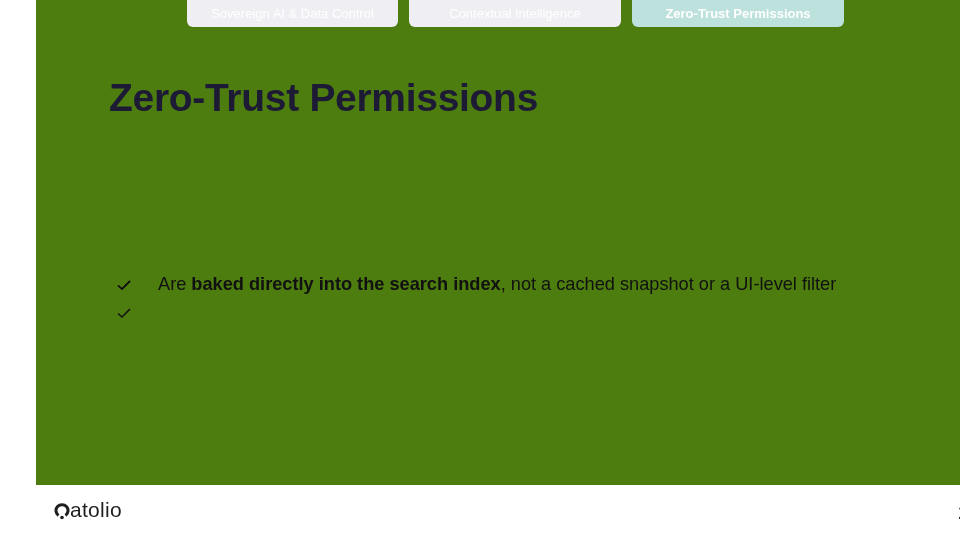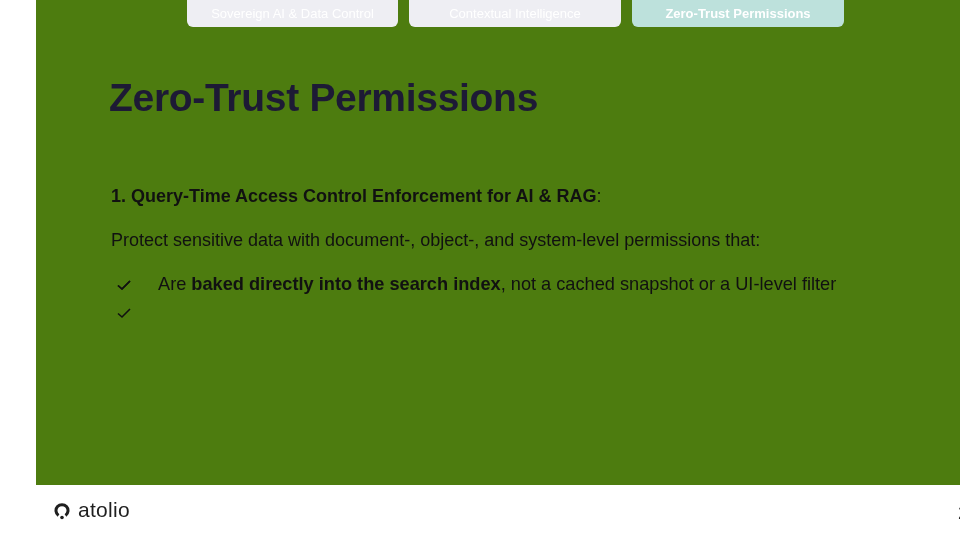--- a/index.html
+++ b/index.html
@@ -47,41 +47,39 @@
 
     .bullets { position: absolute; left: 80px; top: 271px; width: 860px; list-style: none; }
     .bullet { position: relative; padding-left: 42px; font-size: 18.2px; line-height: 27.5px; color: #111111; }
     .bullet .check {
       position: absolute; left: 0; top: 7px; width: 16px; height: 14px;
     }
     .bullet b { font-weight: bold; }
     .bullet .line { display: block; white-space: nowrap; }
 
     
-    .logo { position: absolute; left: 18px; top: 498px; display: flex; align-items: center; gap: 8px; }
+    .logo { position: absolute; left: 18px; top: 498px; display: flex; align-items: center; }
     .logo-mark { width: 16px; height: 19px; }
     .logo-text { font-size: 21px; color: #1f1f1f; letter-spacing: 0.3px; }
     .page-number { position: absolute; left: 922px; top: 502px; font-size: 19px; color: #222222; }
   </style>
 </head>
 <body>
 
 <div class="slide">
 
   <nav class="tabs">
     <div class="tab t0">Sovereign AI &amp; Data Control</div>
     <div class="tab t1">Contextual Intelligence</div>
     <div class="tab t2">Zero-Trust Permissions</div>
   </nav>
 
   <h1 class="title">Zero-Trust Permissions</h1>
 
-  <div class="section-heading"><b>1. Query-Time Access Control Enforcement for AI &amp; RAG</b><span>:</span></div>
 
-  <div class="intro">Protect sensitive data with document-, object-, and system-level permissions that:</div>
 
   <ul class="bullets">
     <li class="bullet">
       <svg class="check" viewBox="0 0 16 14">
           <path d="M2 7.5 L6 11 L14 3" fill="none" stroke="#111" stroke-width="1.6"></path>
         </svg>
     </li>
     <li class="bullet">
       <svg class="check" viewBox="0 0 16 14">
           <path d="M2 7.5 L6 11 L14 3" fill="none" stroke="#111" stroke-width="1.6"></path>

